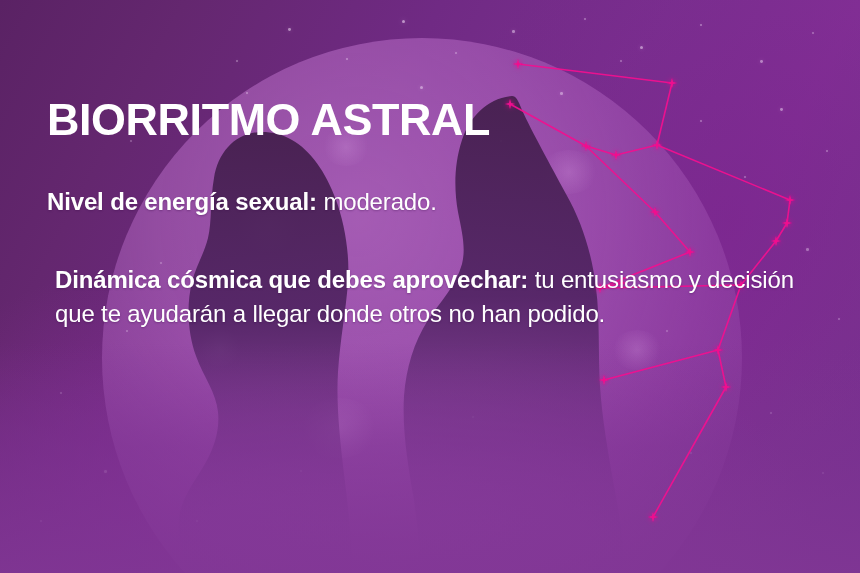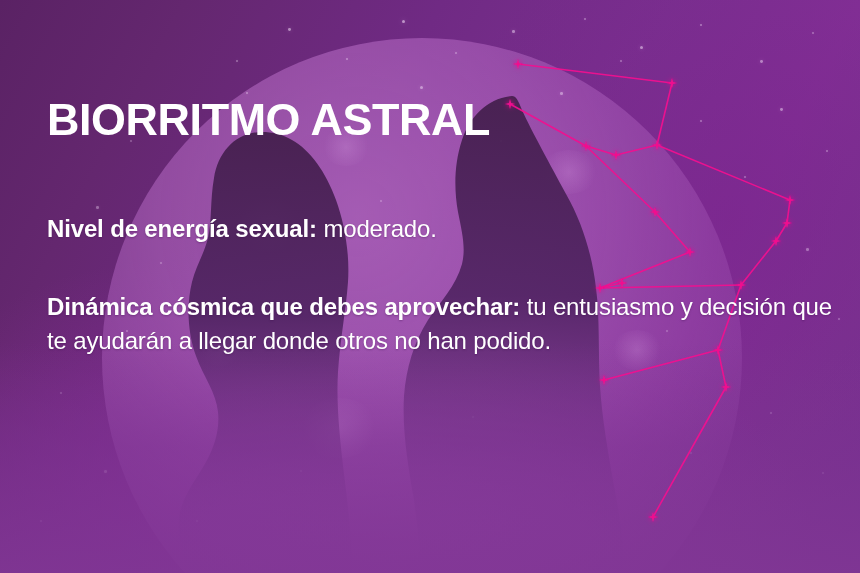--- a/index.html
+++ b/index.html
@@ -81,33 +81,33 @@
     letter-spacing:.1px;
   }
   .title{
     position:absolute;left:47px;top:95px;
     font-size:44px;font-weight:700;color:#ffffff;
     letter-spacing:-.4px;
     font-family:"Liberation Sans", sans-serif;
     transform:scaleX(1.02);transform-origin:left center;
   }
   .body-block{
-    position:absolute;left:47px;top:212px;width:800px;
+    position:absolute;left:47px;top:185px;width:800px;
   }
   .line{
     color:#ffffff;
     font-size:24px;
     line-height:34px;
     font-weight:400;
     letter-spacing:-.15px;
     text-shadow:0 1px 2px rgba(60,15,75,.35);
   }
   .line b{font-weight:700;}
   .line-1{margin:0 0 44px 0;}
-  .line-2{margin:0;}
+  .line-2{margin:8px;}
 </style>
 </head>
 <body>
 
 <div class="card">
 
   <div class="bg-base"></div>
   <div class="bg-glow-right"></div>
   <div class="bg-glow-left"></div>
   <div class="bg-glow-bottom"></div>

